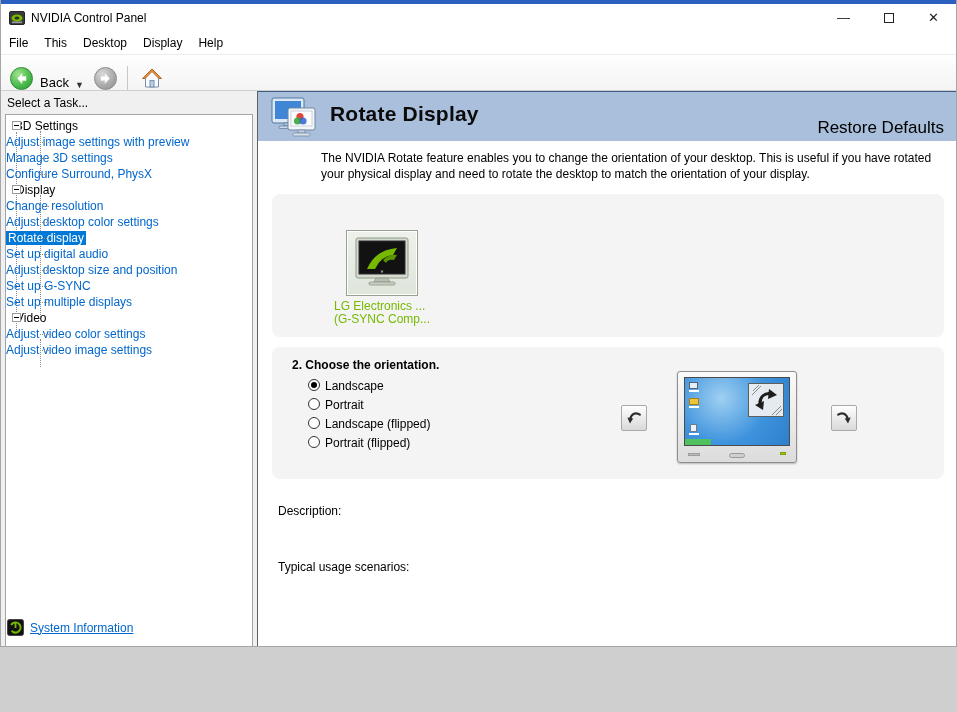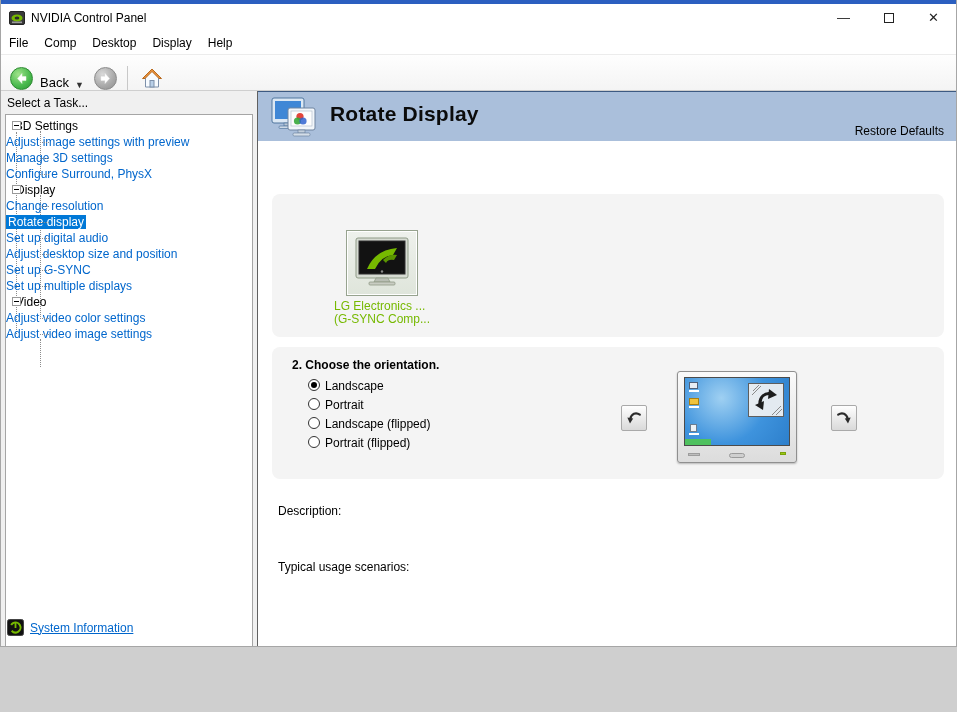--- a/index.html
+++ b/index.html
@@ -56,21 +56,21 @@
   .vline.g2 { left:34px; top:80px; height:124px; }
   .vline.g3 { left:34px; top:224px; height:28px; }
   .sysinfo { position:absolute; left:6px; bottom:10px; display:flex; align-items:center; gap:6px; }
   .sysinfo a { color:#0066cc; text-decoration:underline; cursor:pointer; }
 
   
   .content { position:relative; flex:1; background:#fff; border-left:1px solid #606060; overflow:hidden; }
   .band { position:absolute; left:0; top:0; right:0; height:50px; background:#aabfdb; border-top:1px solid #3d5a82; }
   .band-icon { position:absolute; left:12px; top:4px; }
   .band-title { position:absolute; left:72px; top:10px; font-size:21px; font-weight:bold; color:#0b0b0b; letter-spacing:0.2px; }
-  .restore { position:absolute; right:12px; bottom:3px; font-size:12px; color:#000; cursor:pointer; }
+  .restore { position:absolute; right:12px; bottom:3px; font-size:17px; color:#000; cursor:pointer; }
   .intro { position:absolute; left:63px; top:59px; width:618px; line-height:16px; color:#000; }
 
   .sect { position:absolute; left:14px; width:672px; background:#f4f4f4; border-radius:8px; }
   .sect1 { top:103px; height:143px; }
   .sect2 { top:256px; height:132px; }
   .sect-heading { position:absolute; left:20px; top:11px; font-weight:bold; color:#000; }
 
   .display-tile { position:absolute; left:74px; top:36px; width:72px; height:66px; background:linear-gradient(#eef1ec,#dfe5db); border:1px solid #97a38f; box-shadow:inset 0 0 0 1px #fff; display:flex; align-items:center; justify-content:center; cursor:pointer; }
   .display-label { position:absolute; left:62px; top:106px; width:160px; color:#76b900; line-height:13px; }
 
@@ -120,21 +120,21 @@
       <div class="win-btn">—</div>
       <div class="win-btn">
           <span class="maxbox"></span>
         </div>
       <div class="win-btn">✕</div>
     </div>
   </div>
 
   <div class="menubar">
     <span class="menu-item">File</span>
-    <span class="menu-item">Comp</span>
+    <span class="menu-item">This</span>
     <span class="menu-item">Desktop</span>
     <span class="menu-item">Display</span>
     <span class="menu-item">Help</span>
   </div>
 
   <div class="toolbar">
     <div class="nav-circle back-circle">
       <svg width="13" height="13" viewBox="0 0 13 13">
         <path d="M7 1.5 L2.5 6.5 L7 11.5 L7 8.5 L11 8.5 L11 4.5 L7 4.5 Z" fill="#fff" stroke="#e9f7e6" stroke-width="0.5"></path>
       </svg>
@@ -171,20 +171,21 @@
         </div>
         <div class="tree-row child"><span class="lbl">Adjust image settings with preview</span></div>
         <div class="tree-row child"><span class="lbl">Manage 3D settings</span></div>
         <div class="tree-row child"><span class="lbl">Configure Surround, PhysX</span></div>
 
         <div class="tree-row root">
           <span class="expander"></span>
           <span class="lbl">Display</span>
         </div>
         <div class="tree-row child"><span class="lbl">Change resolution</span></div>
+        <div class="tree-row child"><span class="lbl">Adjust desktop color settings</span></div>
         <div class="tree-row child"><span class="lbl checked">Rotate display</span></div>
         <div class="tree-row child"><span class="lbl">Set up digital audio</span></div>
         <div class="tree-row child"><span class="lbl">Adjust desktop size and position</span></div>
         <div class="tree-row child"><span class="lbl">Set up G-SYNC</span></div>
         <div class="tree-row child"><span class="lbl">Set up multiple displays</span></div>
 
         <div class="tree-row root">
           <span class="expander"></span>
           <span class="lbl">Video</span>
         </div>
@@ -214,20 +215,21 @@
           <circle cx="30" cy="20.5" r="3.6" fill="#e03b30" opacity="0.95"></circle>
           <circle cx="27.5" cy="25" r="3.6" fill="#36a93a" opacity="0.9"></circle>
           <circle cx="33" cy="25" r="3.6" fill="#2f63d0" opacity="0.85"></circle>
           <rect x="28" y="34" width="7" height="3" fill="#c3cfdc" stroke="#6e84a0" stroke-width="0.7"></rect>
           <rect x="23" y="37" width="17" height="3" rx="1.2" fill="#d4dee8" stroke="#6e84a0" stroke-width="0.7"></rect>
         </svg>
         <div class="band-title">Rotate Display</div>
         <div class="restore">Restore Defaults</div>
       </div>
 
+      <div class="intro">The NVIDIA Rotate feature enables you to change the orientation of your desktop. This is useful if you have rotated your physical display and need to rotate the desktop to match the orientation of your display.</div>
 
       <div class="sect sect1">
         <div class="display-tile">
           <svg width="58" height="54" viewBox="0 0 58 54">
             <rect x="3" y="2" width="52" height="40" rx="2" fill="#d6dbd2" stroke="#8f9b87"></rect>
             <rect x="6" y="5" width="46" height="33" fill="#121212" stroke="#2e2e2e"></rect>
             <path d="M14 33 Q22 14 44 12 L40 19 Q28 20 22 33 Z" fill="#76b900"></path>
             <path d="M30 24 Q36 18 44 19 L41 24 Q35 23 33 27 Z" fill="#5a9400"></path>
             <circle cx="29" cy="35.5" r="1.2" fill="#8a8a8a"></circle>
             <path d="M23 42 L35 42 L37 46 L21 46 Z" fill="#b9beb4" stroke="#8f9b87" stroke-width="0.8"></path>

